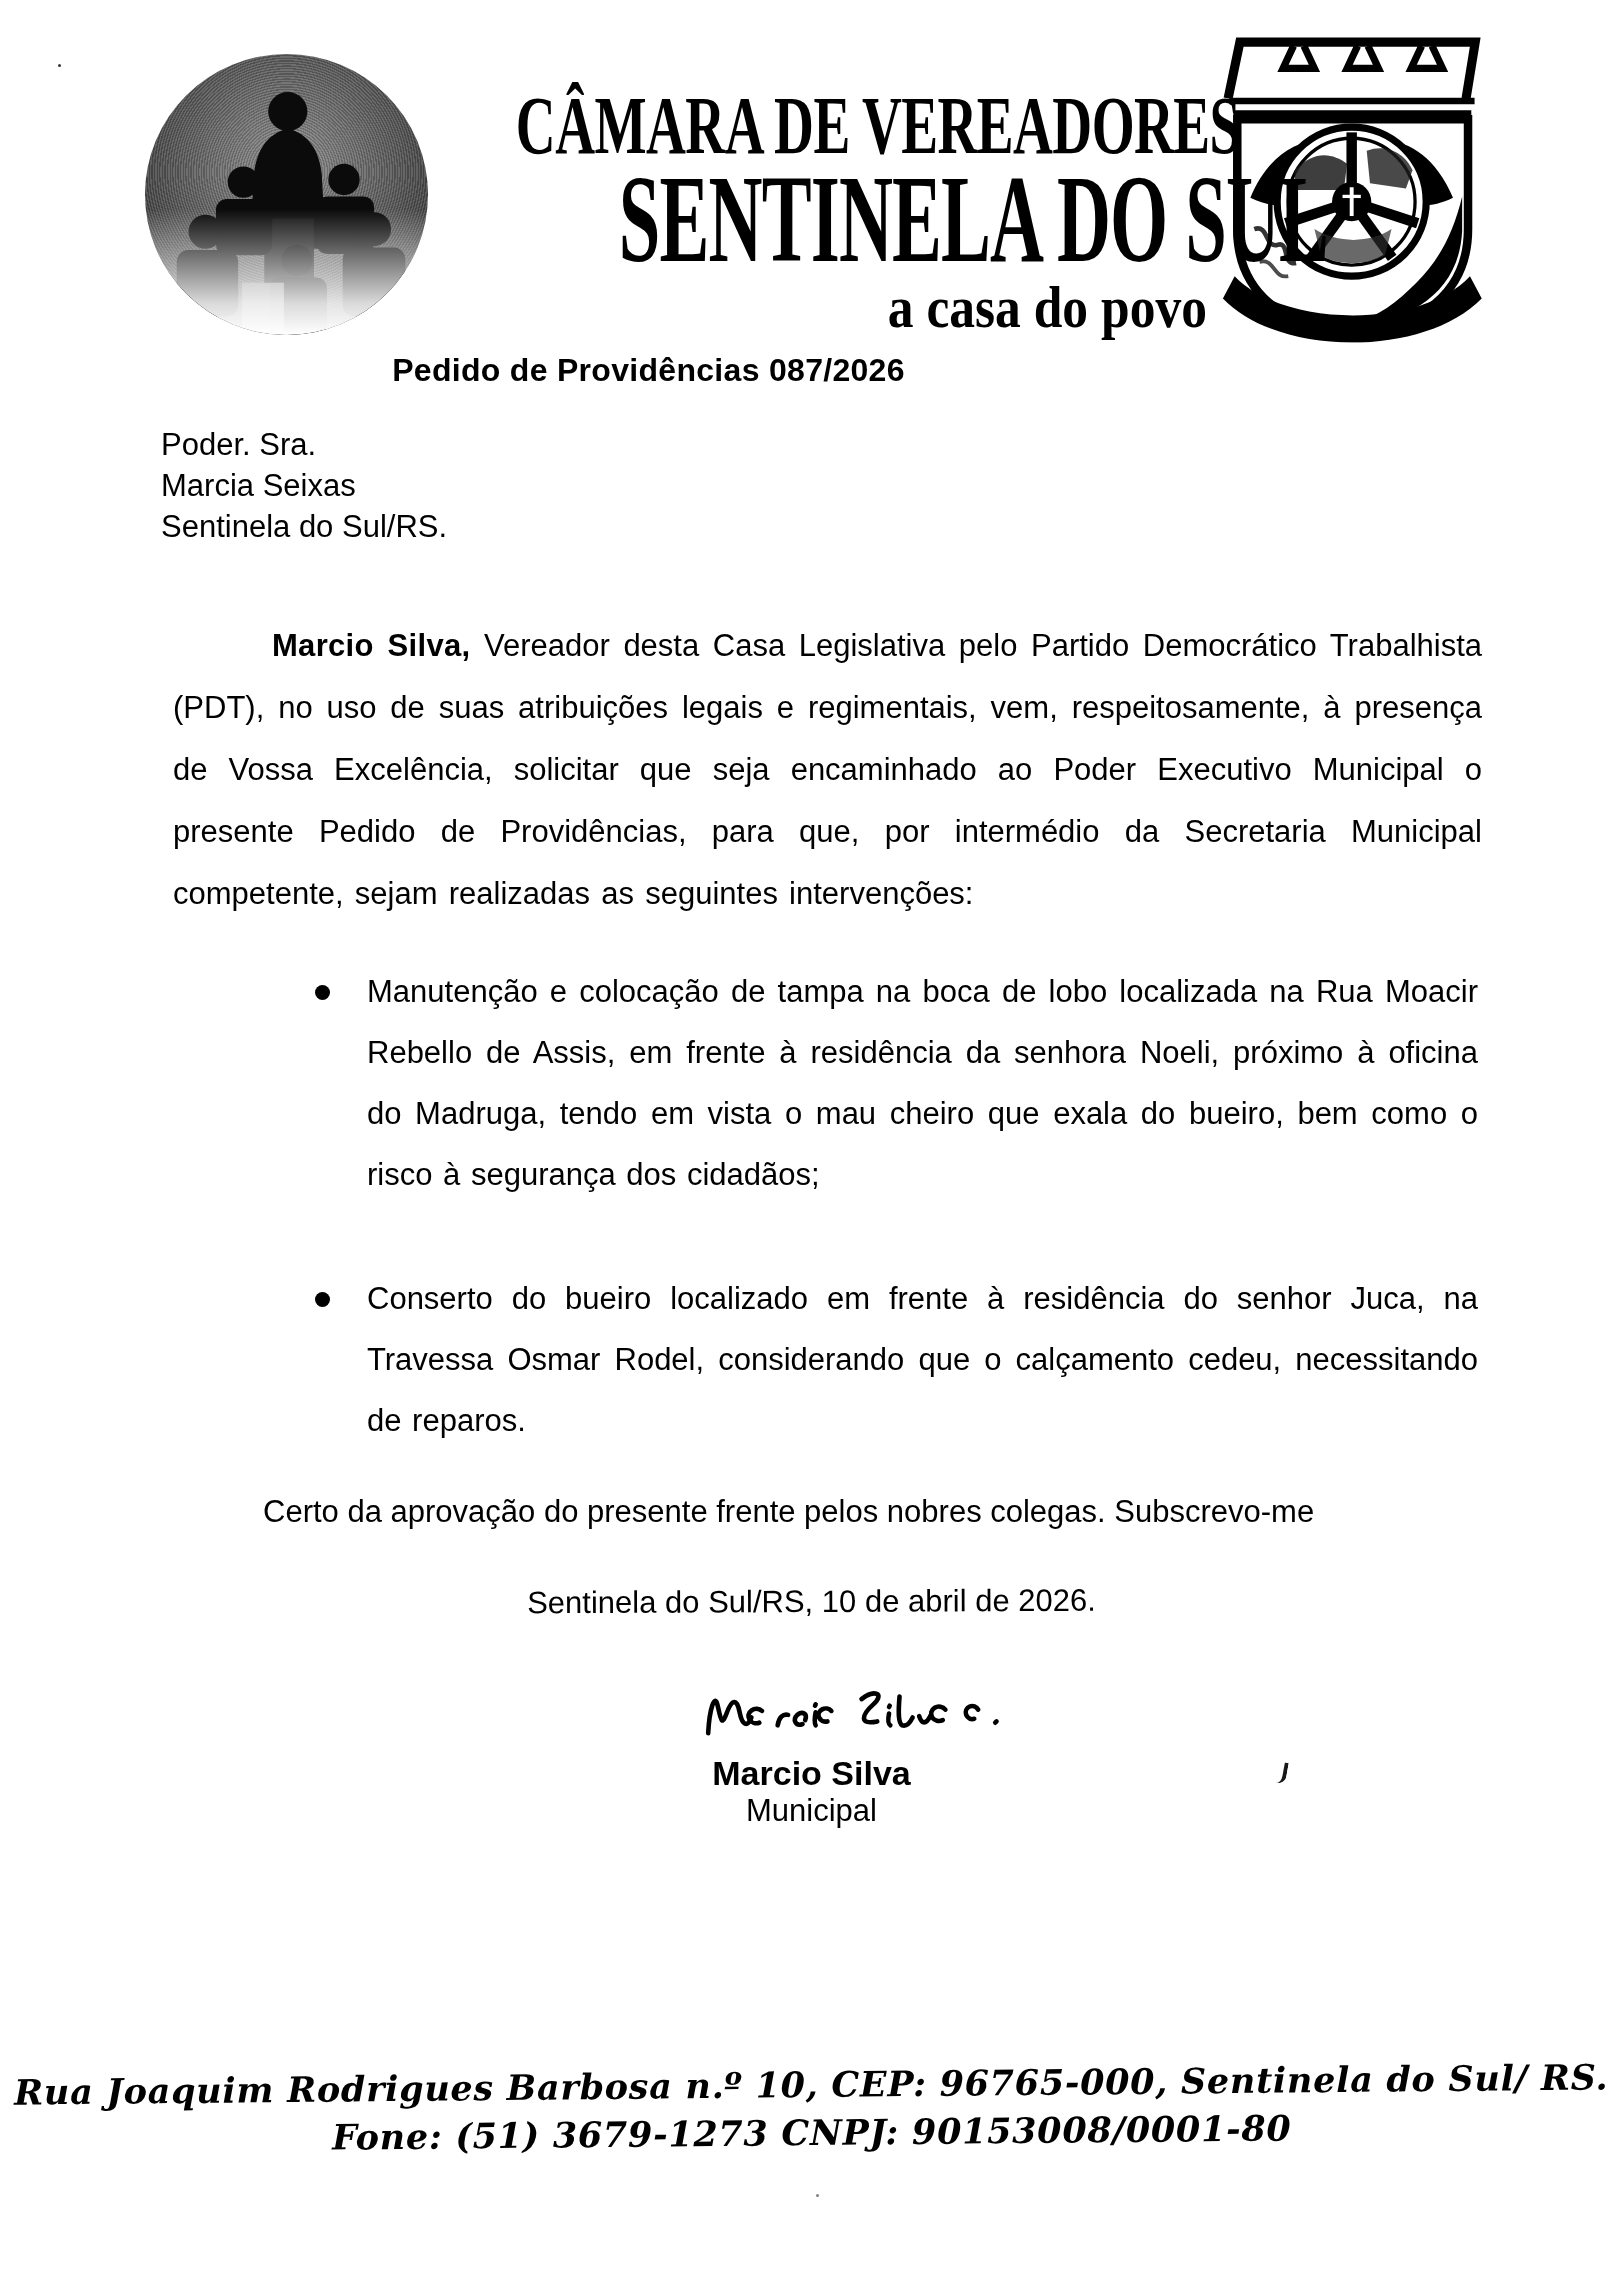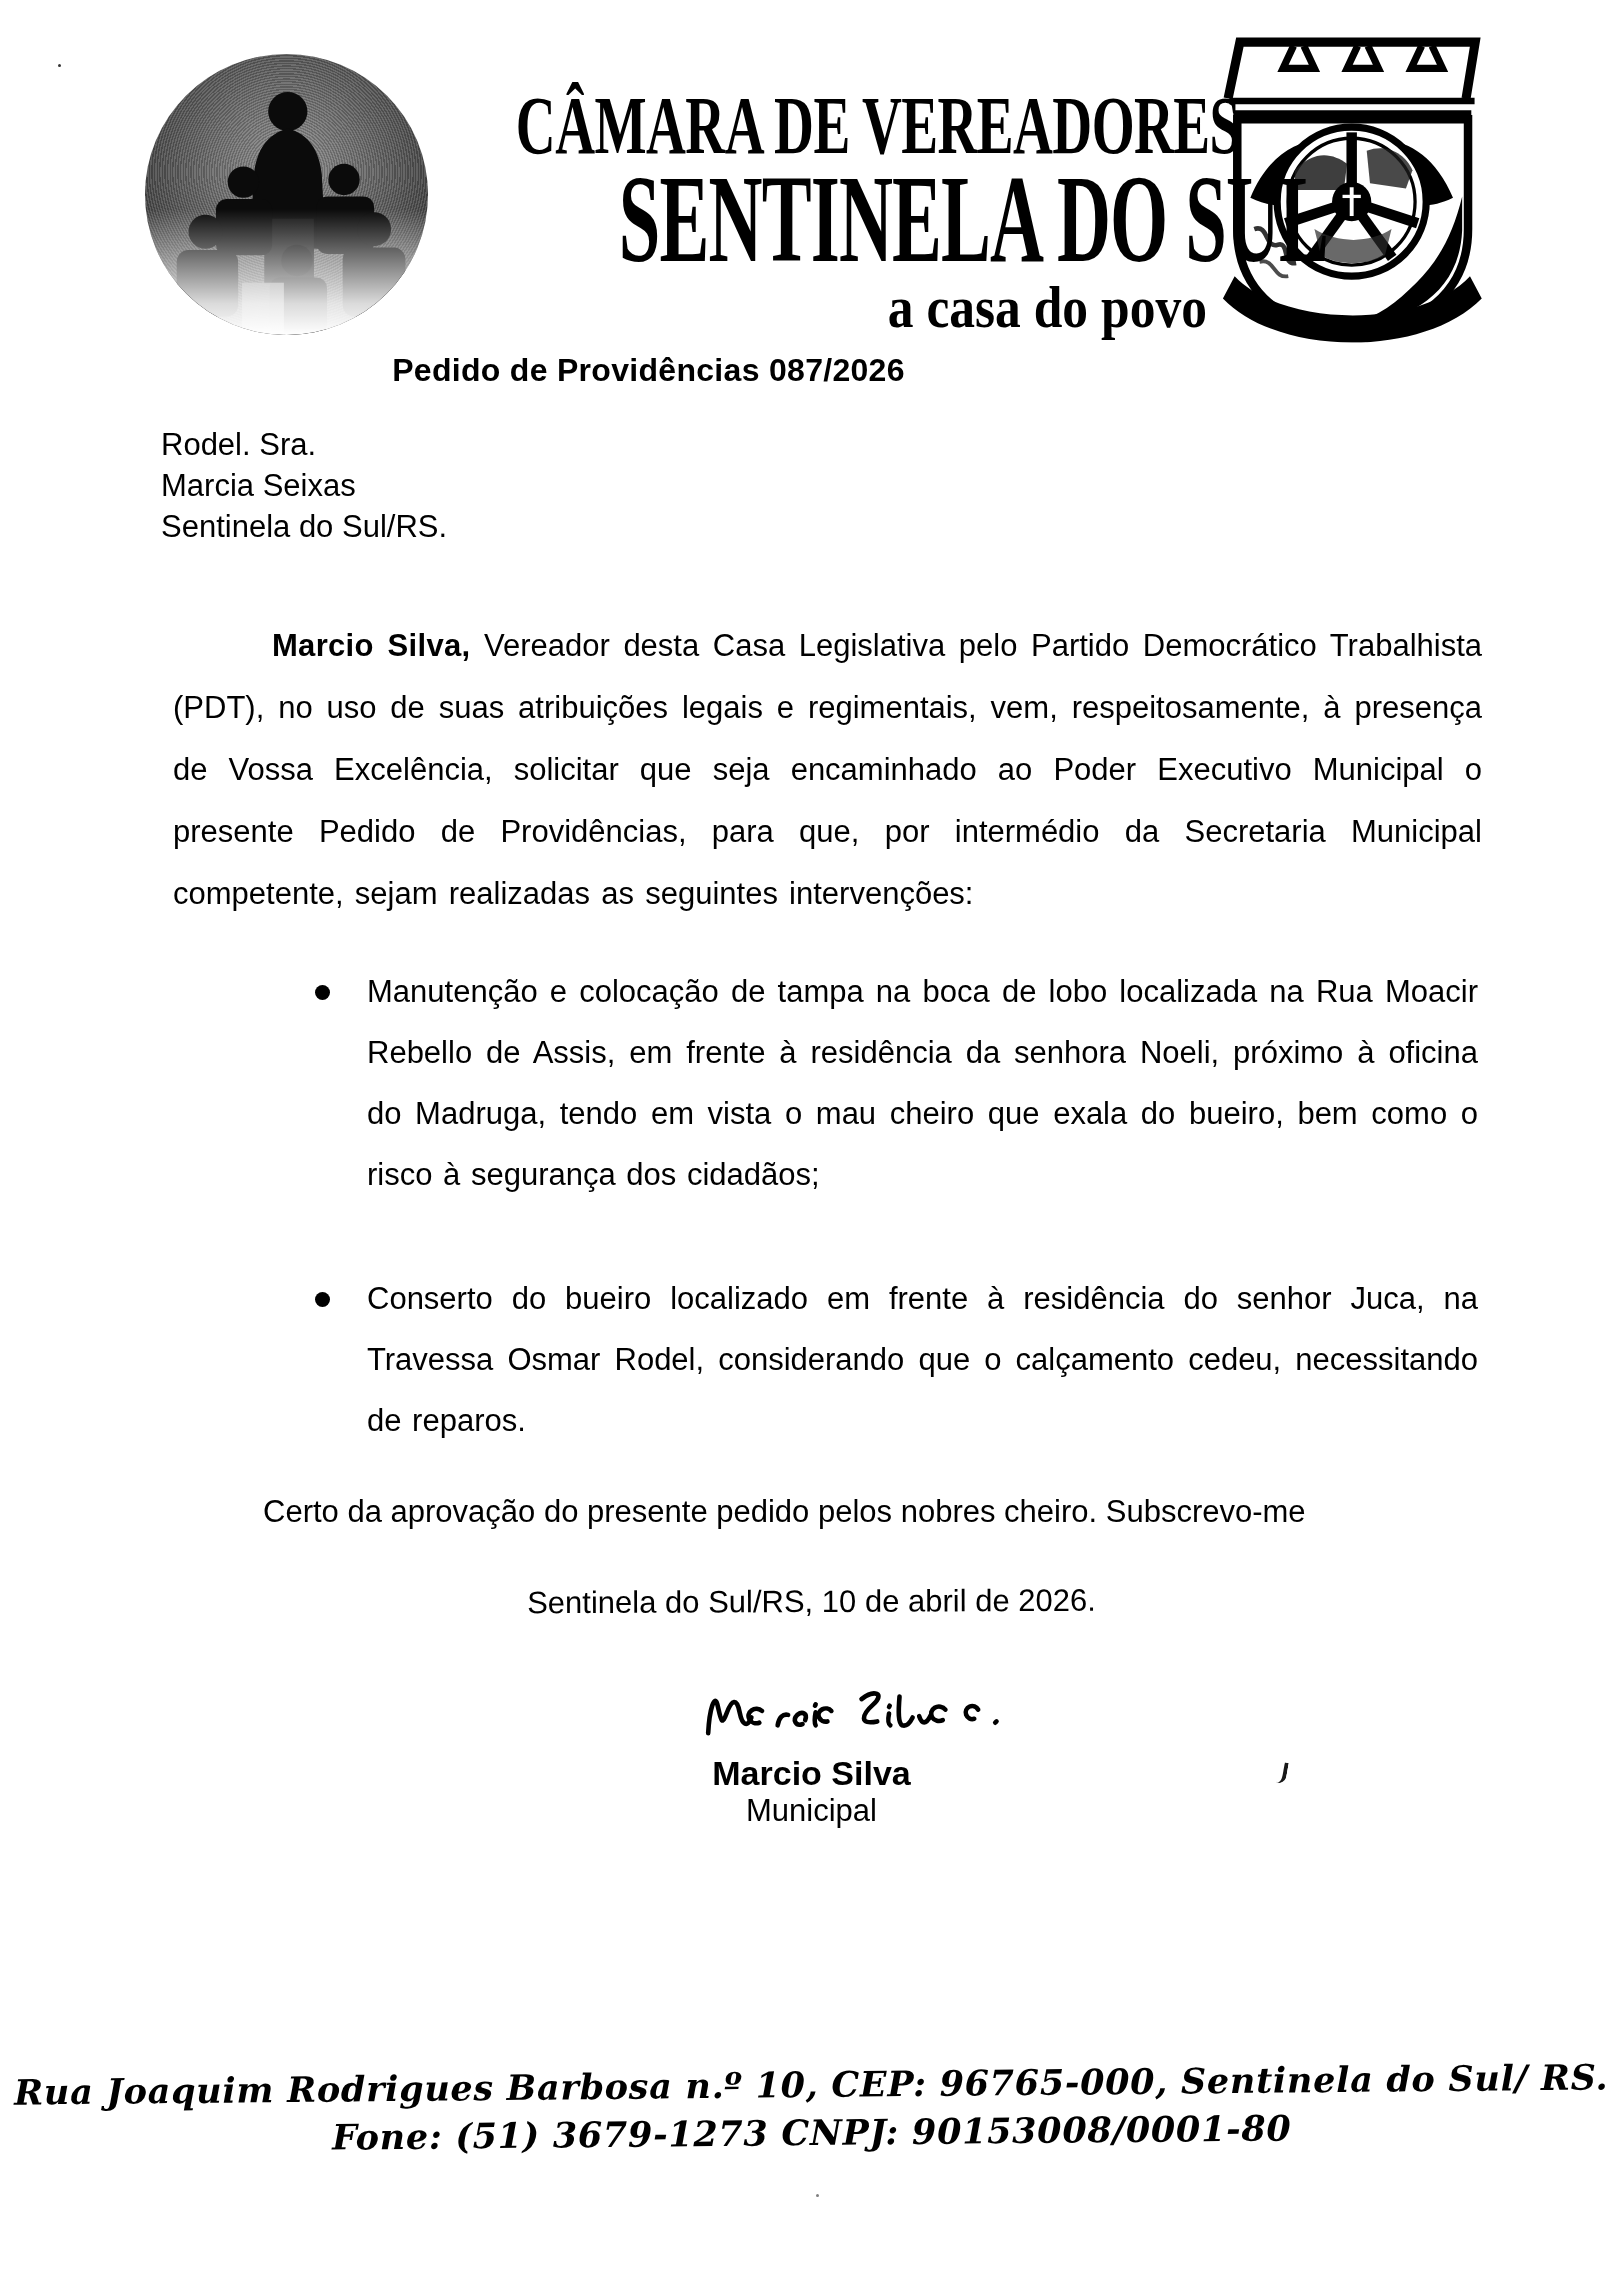--- a/index.html
+++ b/index.html
@@ -156,39 +156,39 @@
   <div class="org-line2">
     <span>SENTINELA DO SUL</span>
   </div>
   <div class="org-tagline">
     <span>a casa do povo</span>
   </div>
 
   <div class="doc-title">Pedido de Providências 087/2026</div>
 
   <div class="addressee">
-    <div>Rodel. Sra.</div>
+    <div>Poder. Sra.</div>
     <div>Marcia Seixas</div>
     <div>Sentinela do Sul/RS.</div>
   </div>
 
   <p class="intro"><b>Marcio Silva,</b><span> Vereador desta Casa Legislativa pelo Partido Democrático Trabalhista (PDT), no uso de suas atribuições legais e regimentais, vem, respeitosamente, à presença de Vossa Excelência, solicitar que seja encaminhado ao Poder Executivo Municipal o presente Pedido de Providências, para que, por intermédio da Secretaria Municipal competente, sejam realizadas as seguintes intervenções:</span></p>
 
   <div class="bullets">
     <div class="bullet-item">
       <span class="dot"></span>
       <span>Manutenção e colocação de tampa na boca de lobo localizada na Rua Moacir Rebello de Assis, em frente à residência da senhora Noeli, próximo à oficina do Madruga, tendo em vista o mau cheiro que exala do bueiro, bem como o risco à segurança dos cidadãos;</span>
     </div>
     <div class="bullet-item">
       <span class="dot"></span>
       <span>Conserto do bueiro localizado em frente à residência do senhor Juca, na Travessa Osmar Rodel, considerando que o calçamento cedeu, necessitando de reparos.</span>
     </div>
   </div>
 
-  <p class="closing">Certo da aprovação do presente pedido pelos nobres cheiro. Subscrevo-me</p>
+  <p class="closing">Certo da aprovação do presente frente pelos nobres colegas. Subscrevo-me</p>
 
   <div class="dateline">Sentinela do Sul/RS, 10 de abril de 2026.</div>
 
   <svg class="sig-scribble" width="308" height="69" viewBox="0 0 470 105">
     <g fill="none" stroke="#000" stroke-width="7" stroke-linecap="round" stroke-linejoin="round">
       <path d="M14,78 C16,40 24,18 28,34 C33,54 34,70 42,48 C50,26 58,24 62,46 C66,66 74,70 80,54"></path>
       <path d="M92,62 a12,11 0 1 1 4,-18"></path>
       <path d="M120,66 C122,54 128,48 136,50"></path>
       <path d="M158,64 C148,68 142,58 150,50 C158,44 166,48 162,58"></path>
       <path d="M178,46 C176,56 176,62 178,66 M177,36 l1,-2"></path>

